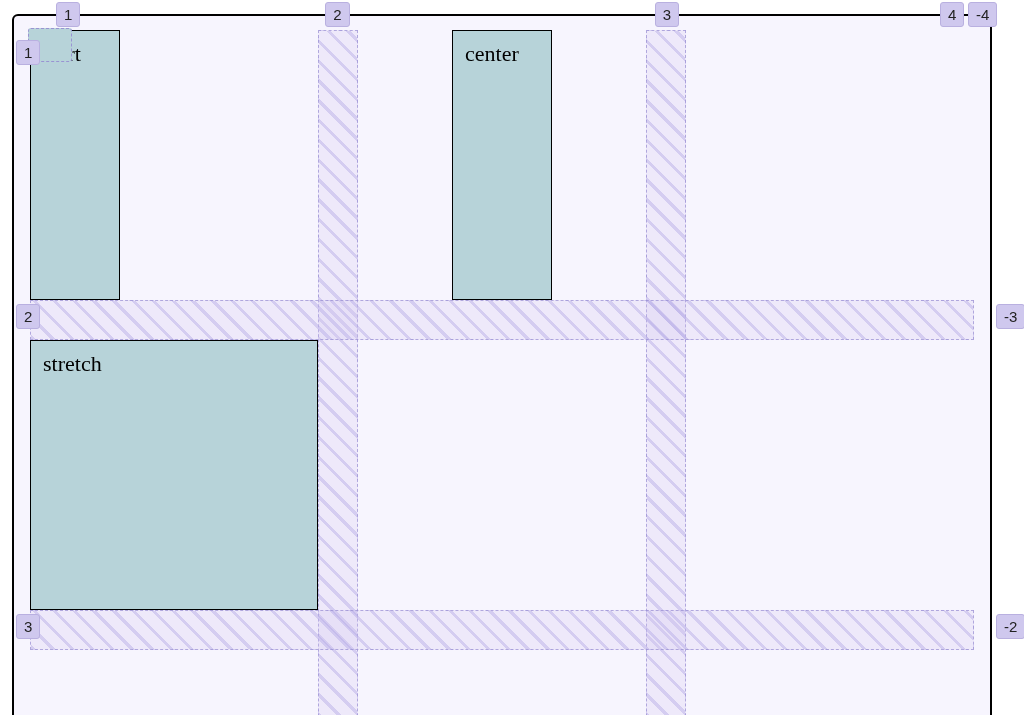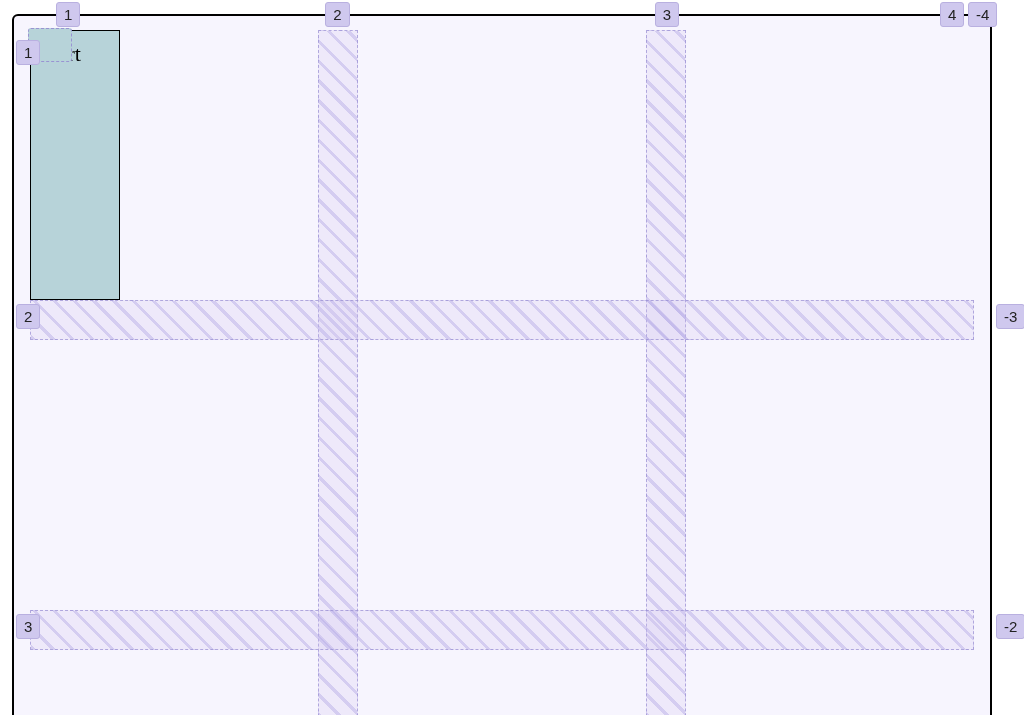--- a/index.html
+++ b/index.html
@@ -126,22 +126,32 @@
     <div class="hatch hgap2"></div>
 
     <div class="grid">
 
       <div class="cell c-start">
         <div class="item">
           <span>start</span>
         </div>
       </div>
 
+      <div class="cell c-center">
+        <div class="item">
+          <span>center</span>
+        </div>
+      </div>
 
 
+      <div class="cell c-stretch">
+        <div class="item">
+          <span>stretch</span>
+        </div>
+      </div>
 
     </div>
 
     <div class="tile-corner"></div>
 
   </div>
 
   <div class="badge b-col-1">1</div>
   <div class="badge b-col-2">2</div>
   <div class="badge b-col-3">3</div>

